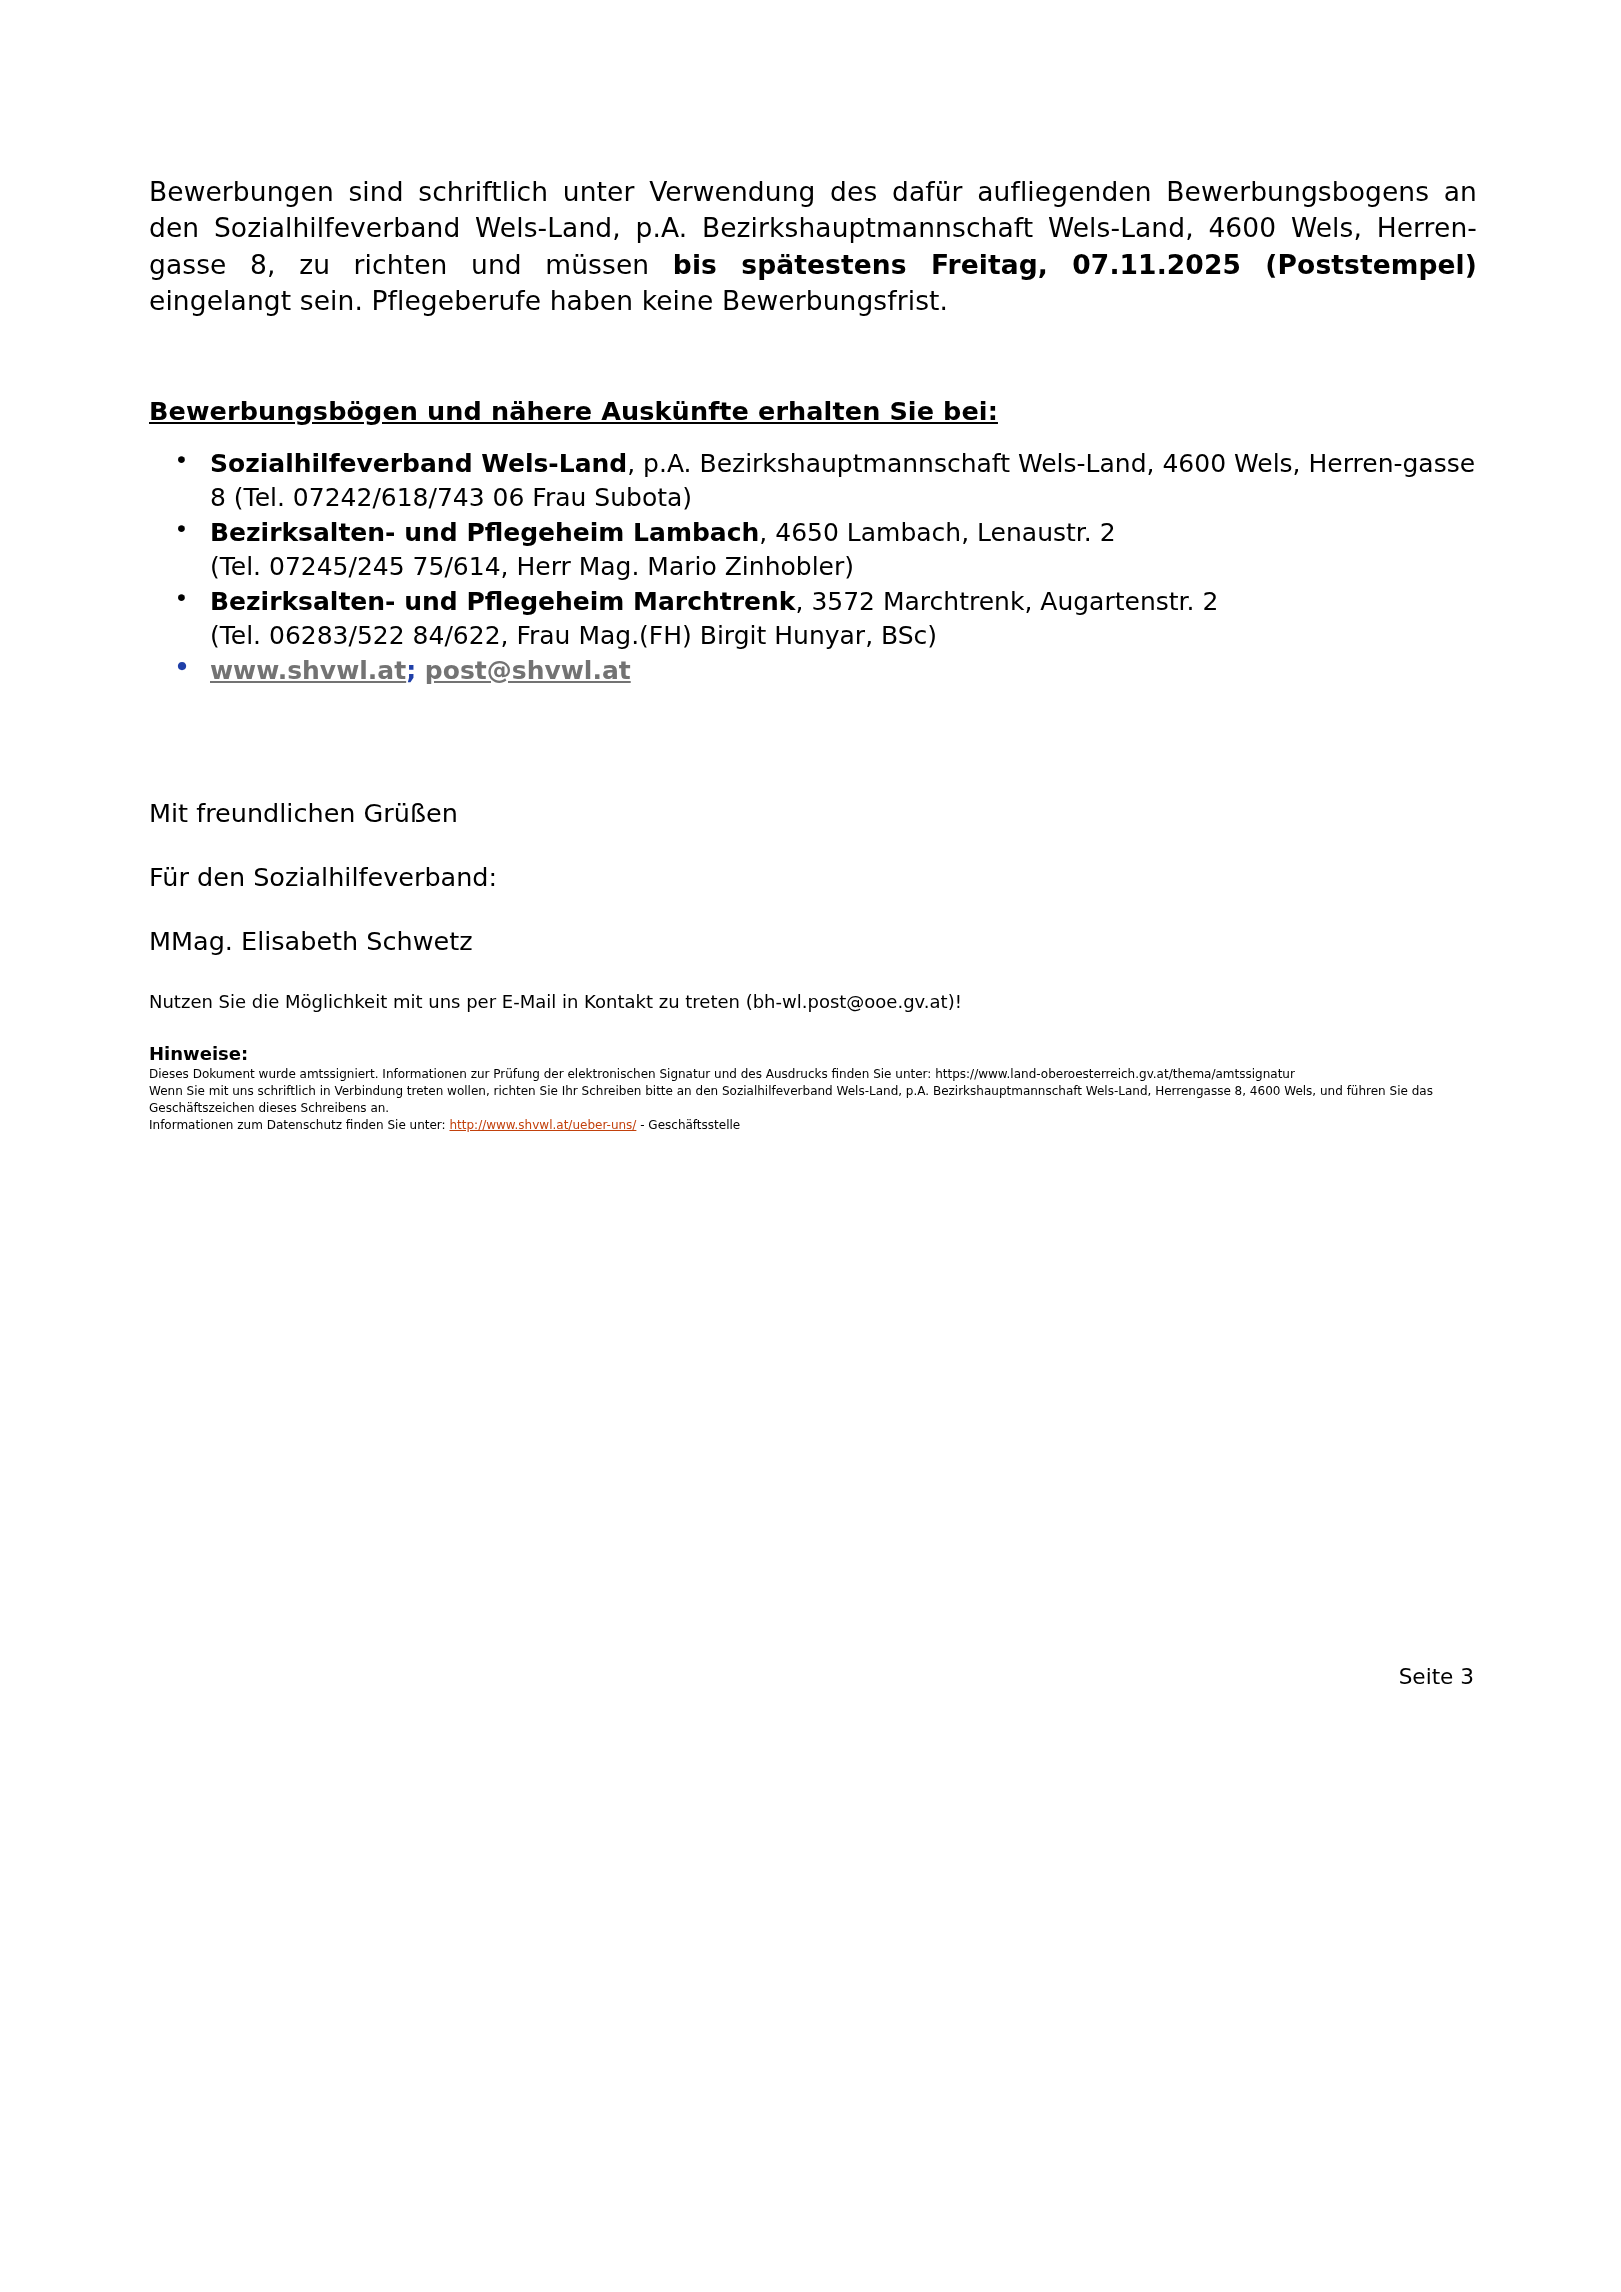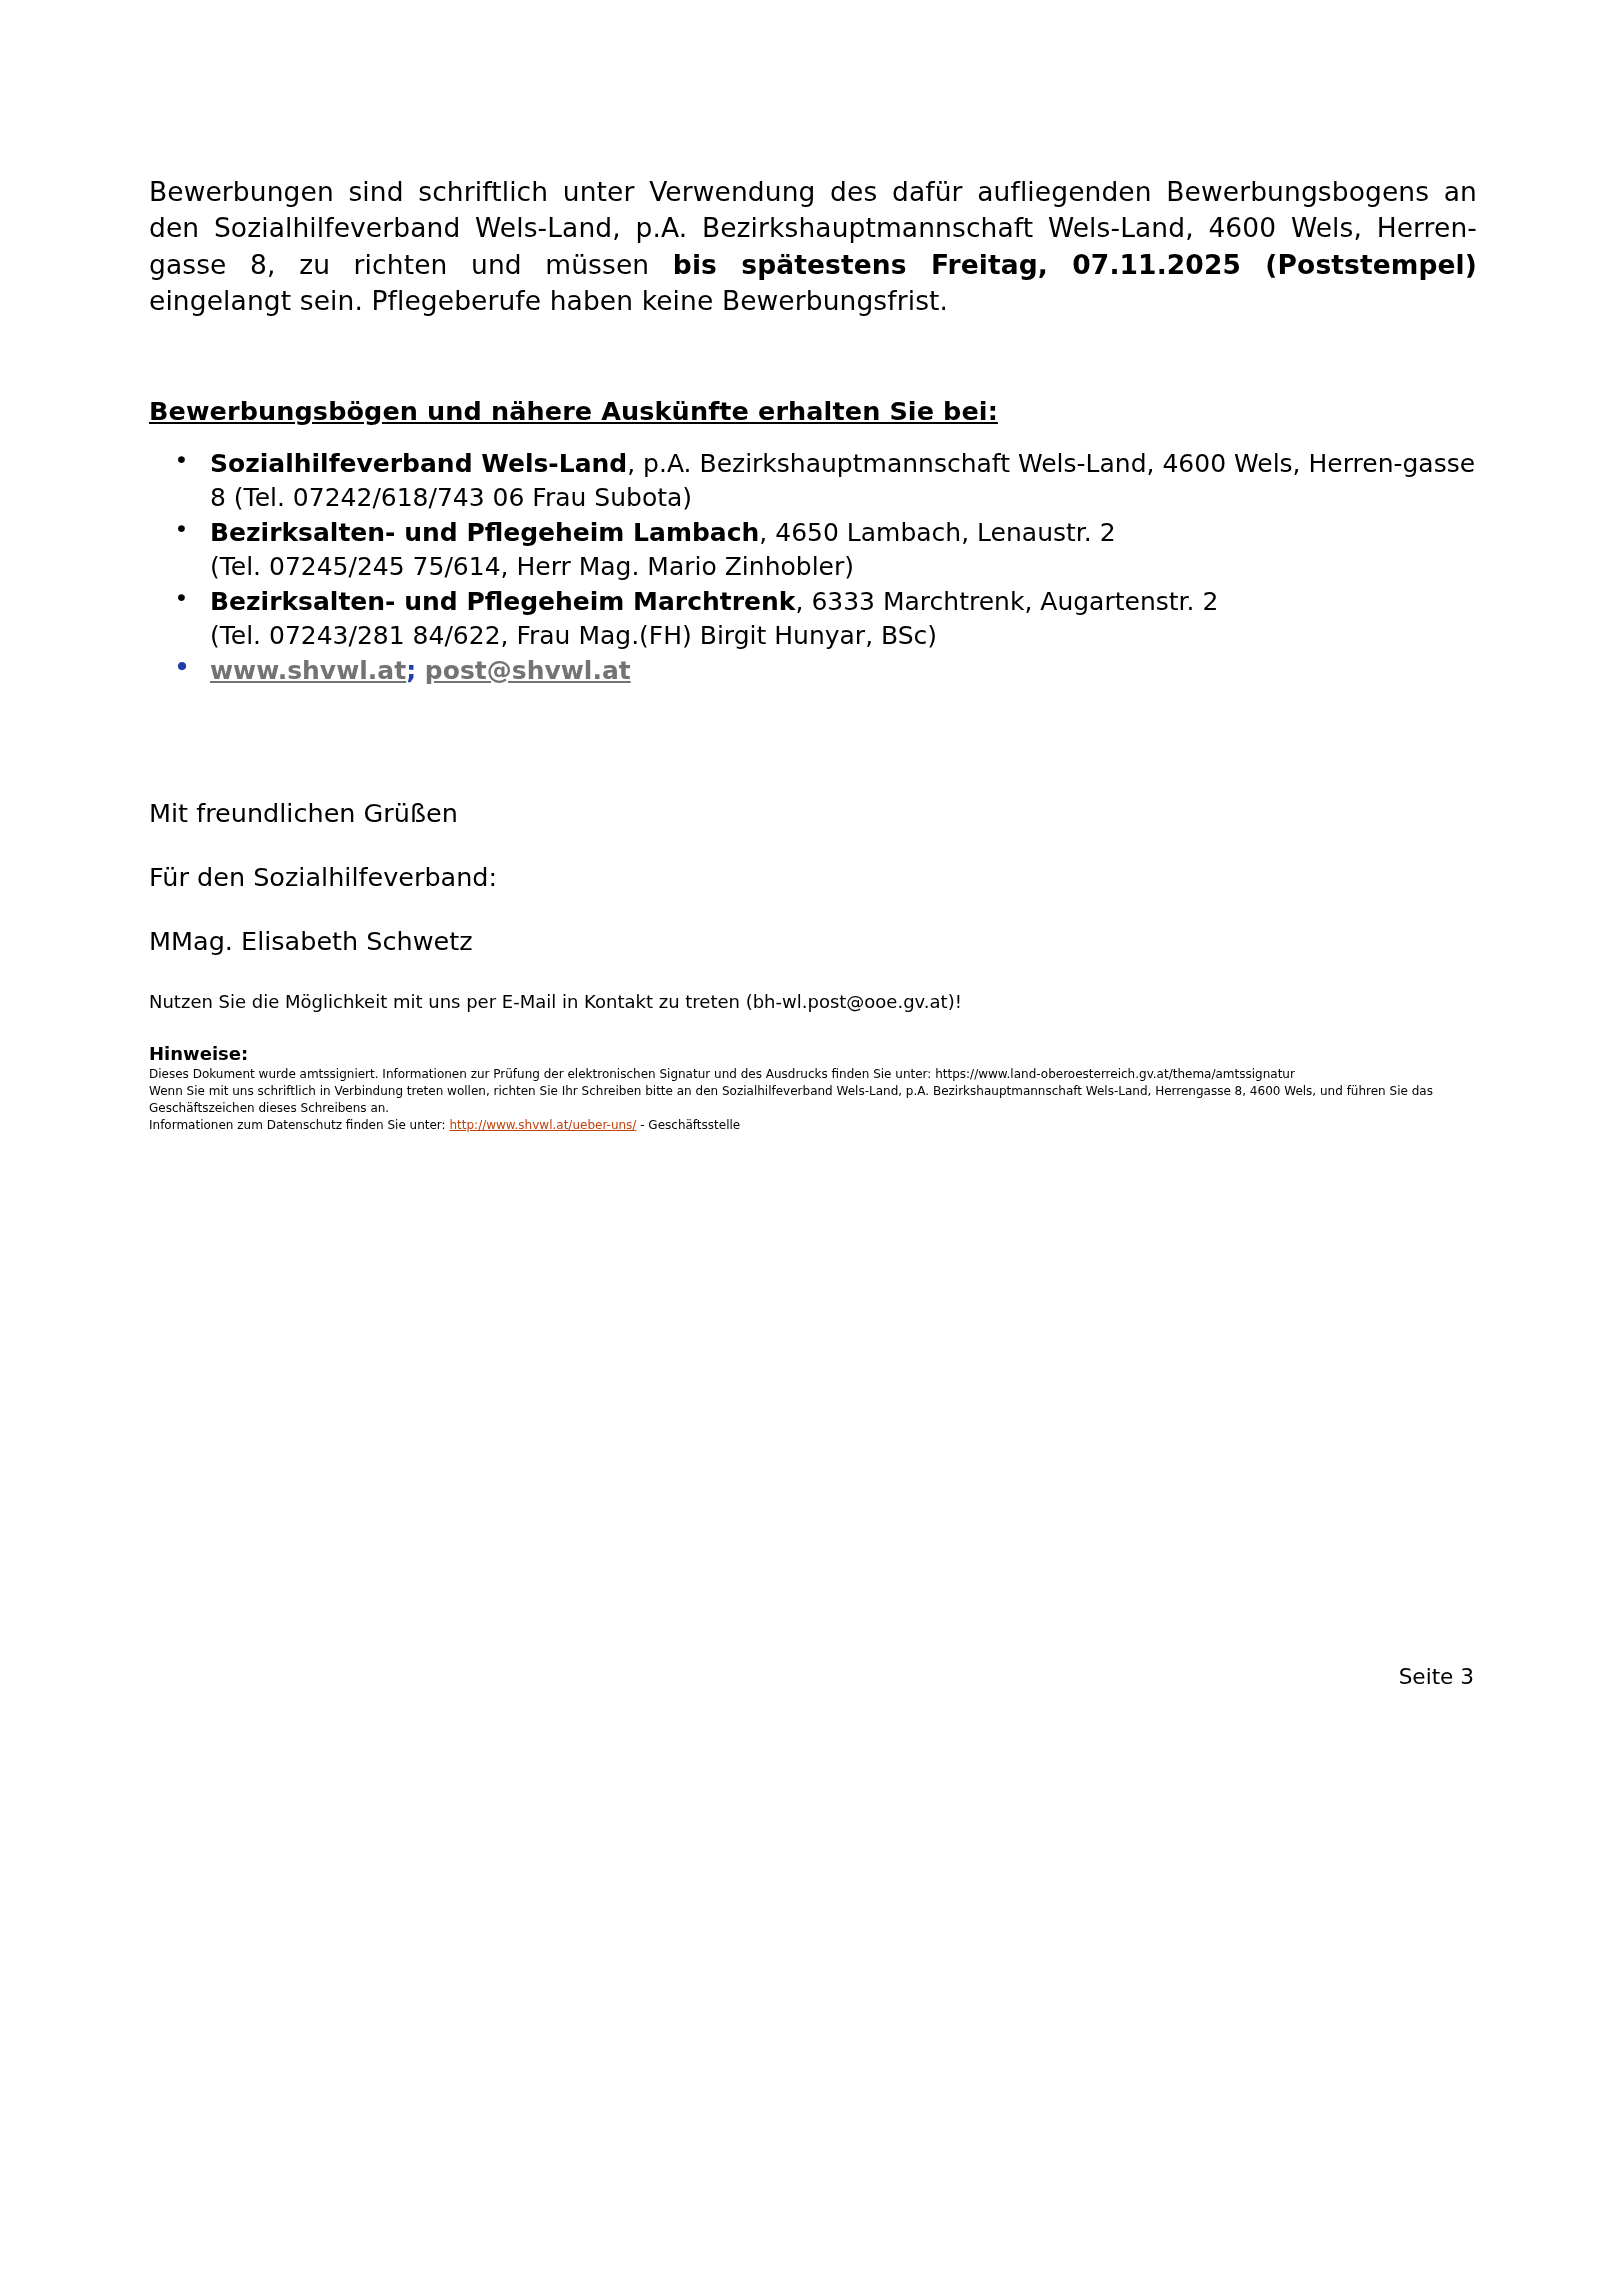--- a/index.html
+++ b/index.html
@@ -121,22 +121,22 @@
 
     <ul class="contact-list">
       <li>
         <b>Sozialhilfeverband Wels-Land</b><span>, p.A. Bezirkshauptmannschaft Wels-Land, 4600 Wels, Herren-gasse 8 (Tel. 07242/618/743 06 Frau Subota)</span>
       </li>
       <li>
         <b>Bezirksalten- und Pflegeheim Lambach</b><span>, 4650 Lambach, Lenaustr. 2</span>
         <span class="line2">(Tel. 07245/245 75/614, Herr Mag. Mario Zinhobler)</span>
       </li>
       <li>
-        <b>Bezirksalten- und Pflegeheim Marchtrenk</b><span>, 6333 Marchtrenk, Augartenstr. 2</span>
-        <span class="line2">(Tel. 07243/281 84/622, Frau Mag.(FH) Birgit Hunyar, BSc)</span>
+        <b>Bezirksalten- und Pflegeheim Marchtrenk</b><span>, 3572 Marchtrenk, Augartenstr. 2</span>
+        <span class="line2">(Tel. 06283/522 84/622, Frau Mag.(FH) Birgit Hunyar, BSc)</span>
       </li>
       <li class="link-item">
         <a class="doclink" href="#">www.shvwl.at</a><span>; </span><a class="doclink" href="#">post@shvwl.at</a>
       </li>
     </ul>
 
     <div class="closing">
       <p>Mit freundlichen Grüßen</p>
       <p>Für den Sozialhilfeverband:</p>
       <p>MMag. Elisabeth Schwetz</p>

